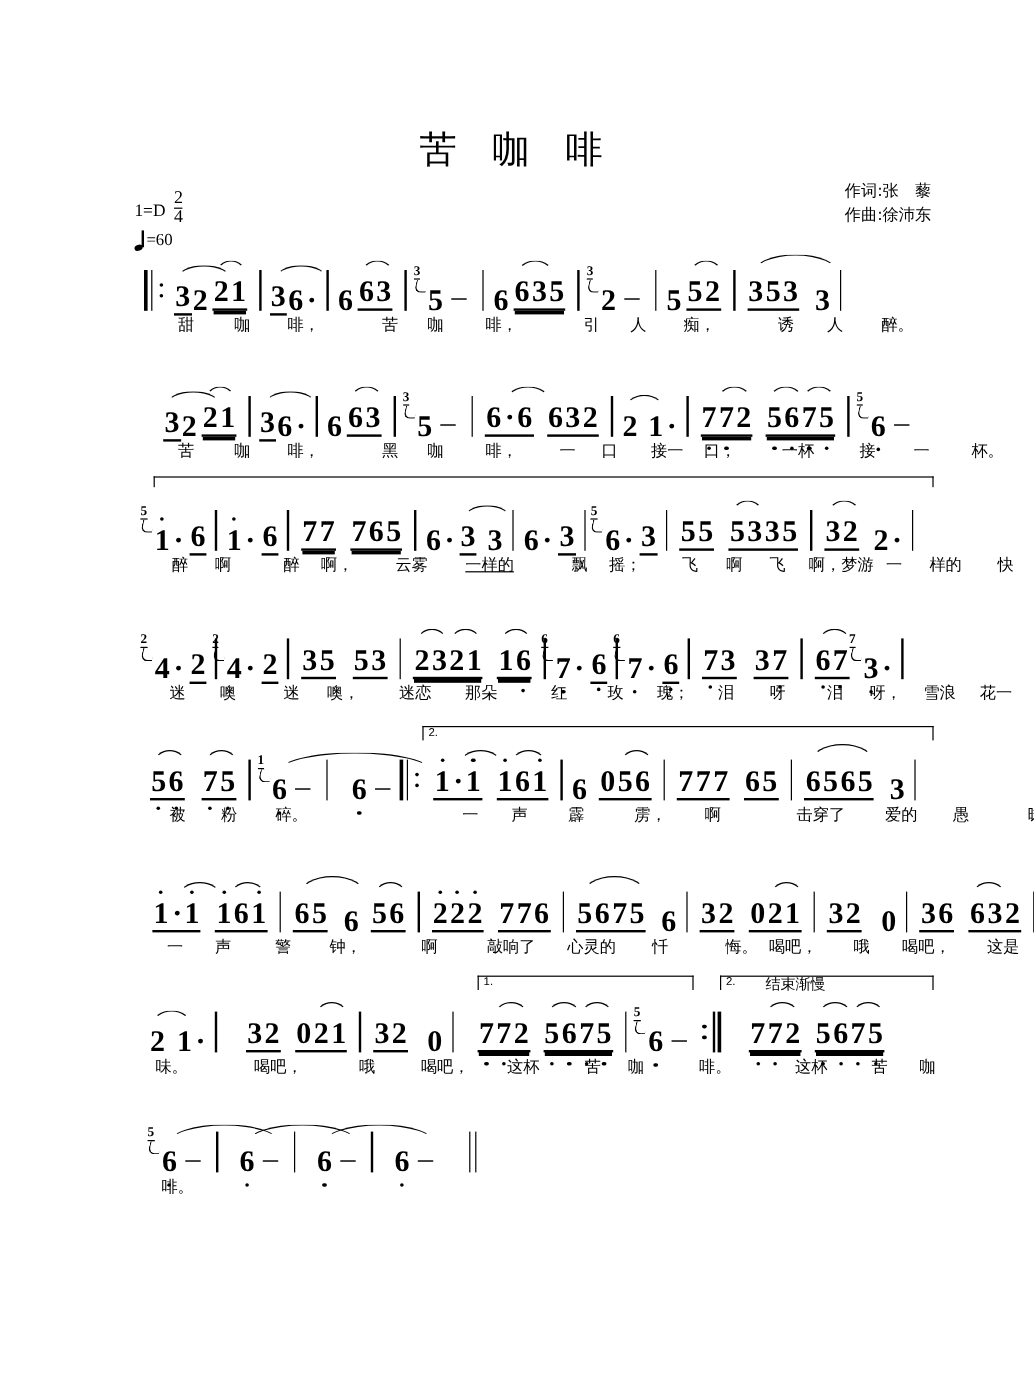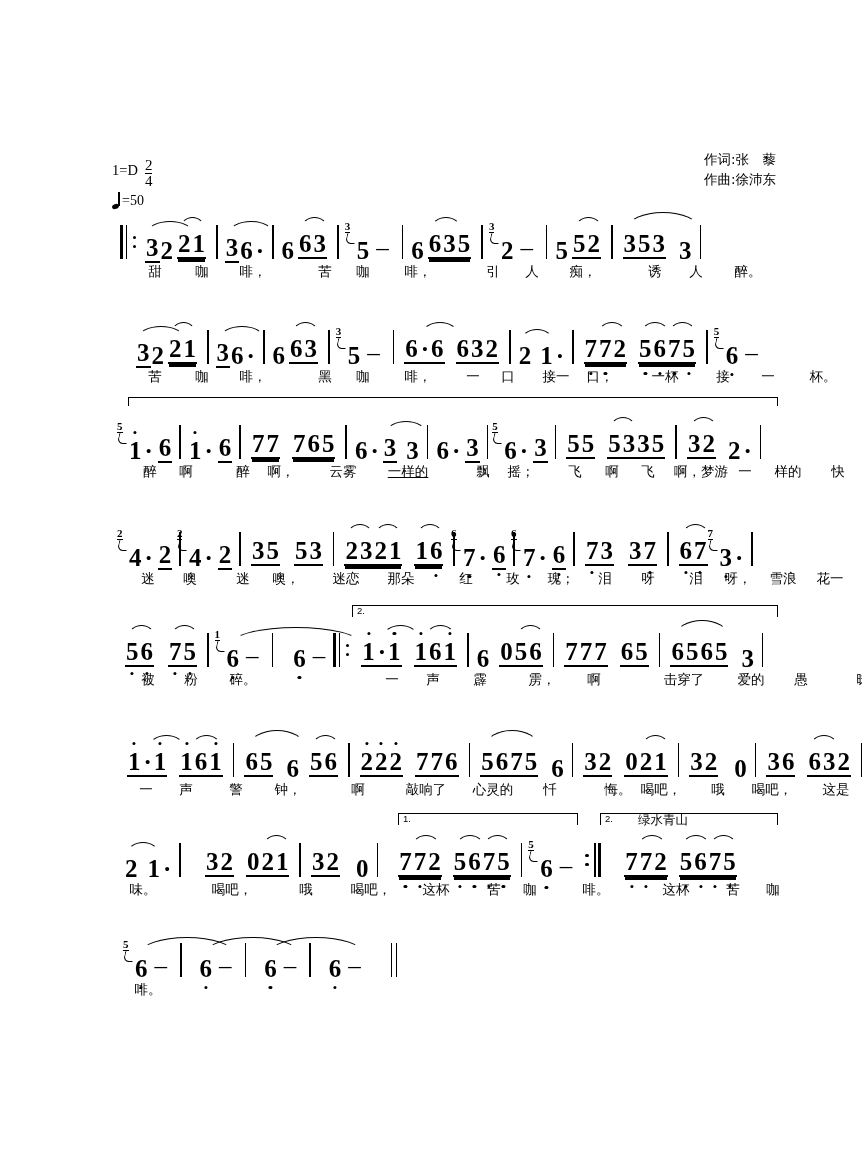--- a/index.html
+++ b/index.html
@@ -47,21 +47,21 @@
     text-align: left;
     font-family: "DejaVu Sans", "Liberation Sans", sans-serif;
   }
   .keyblock {
     position: absolute;
     left: 112px;
     top: 158px;
     font-size: 14px;
     font-family: "Liberation Serif", serif;
   }
-  .keyrow { display: flex; align-items: flex-start; }
+  .keyrow { display: flex; align-items: center; }
   .keytext { font-size: 14.5px; line-height: 1; padding-top: 5px;}
   .timesig {
     display: inline-block;
     text-align: center;
     line-height: 1.0;
     font-size: 15px;
     margin-left: 7px;
   }
   .timesig .num { display: block; }
   .timesig .den { display: block; border-top: 1.3px solid #000; padding-top: 0px; }
@@ -291,37 +291,38 @@
     font-size: 13px;
     font-family: "DejaVu Sans", "Liberation Sans", sans-serif;
   }
   .footer span { margin: 0 7px; }
 </style>
 </head>
 <body>
 
 <div class="sheet">
 
+  <h1 class="title">苦 咖 啡</h1>
 
   <div class="credits">
     <div>作词:张　藜</div>
     <div>作曲:徐沛东</div>
   </div>
 
   <div class="keyblock">
     <div class="keyrow">
       <span class="keytext">1=D</span>
       <span class="timesig">
         <span class="num">2</span>
         <span class="den">4</span>
       </span>
     </div>
     <div class="tempo">
       <span class="quarter-note"></span>
-      <span>=50</span>
+      <span>=60</span>
     </div>
   </div>
 
   <div class="line" style="top:205px;">
     <div class="measures">
 
       <div class="repeat-start">
         <span class="rp-thick"></span>
           <span class="rp-thin"></span>
         <span class="rp-dots">
@@ -1050,21 +1051,21 @@
 
     </div>
   </div>
 
   <div class="line" style="top:823px;">
     <div class="volta closed" style="left:398px;top:-10px;width:178px;"></div>
     <div class="volta-label" style="left:403px;top:-10px;">1.</div>
 
     <div class="volta closed" style="left:600px;top:-10px;width:176px;"></div>
     <div class="volta-label" style="left:605px;top:-10px;">2.</div>
-    <div class="volta-note" style="left:638px;top:-11px;">绿水青山</div>
+    <div class="volta-note" style="left:638px;top:-11px;">结束渐慢</div>
 
     <div class="measures">
 
       <div class="measure" style="margin-left:6px;">
         <span class="note">2
           <span class="slur" style="left:3px;width:30px;"></span>
         </span>
         <span class="note" style="margin-left:8px;">1</span>
         <span class="augdot">·</span>
       </div>

